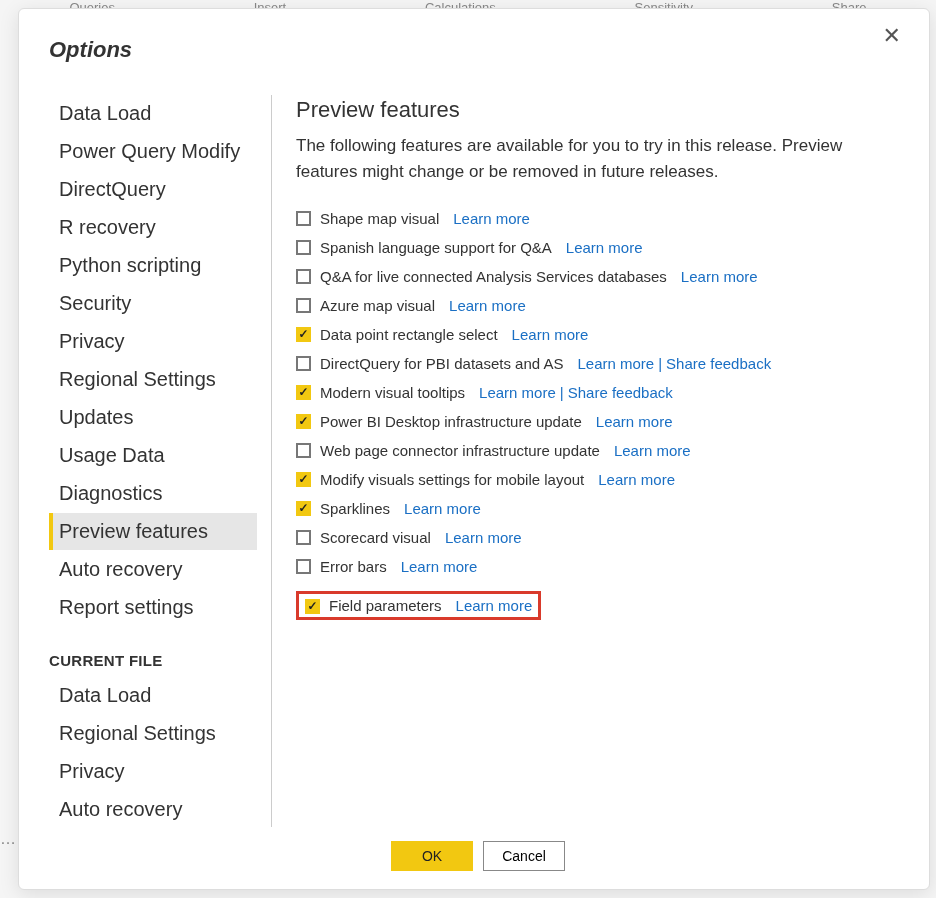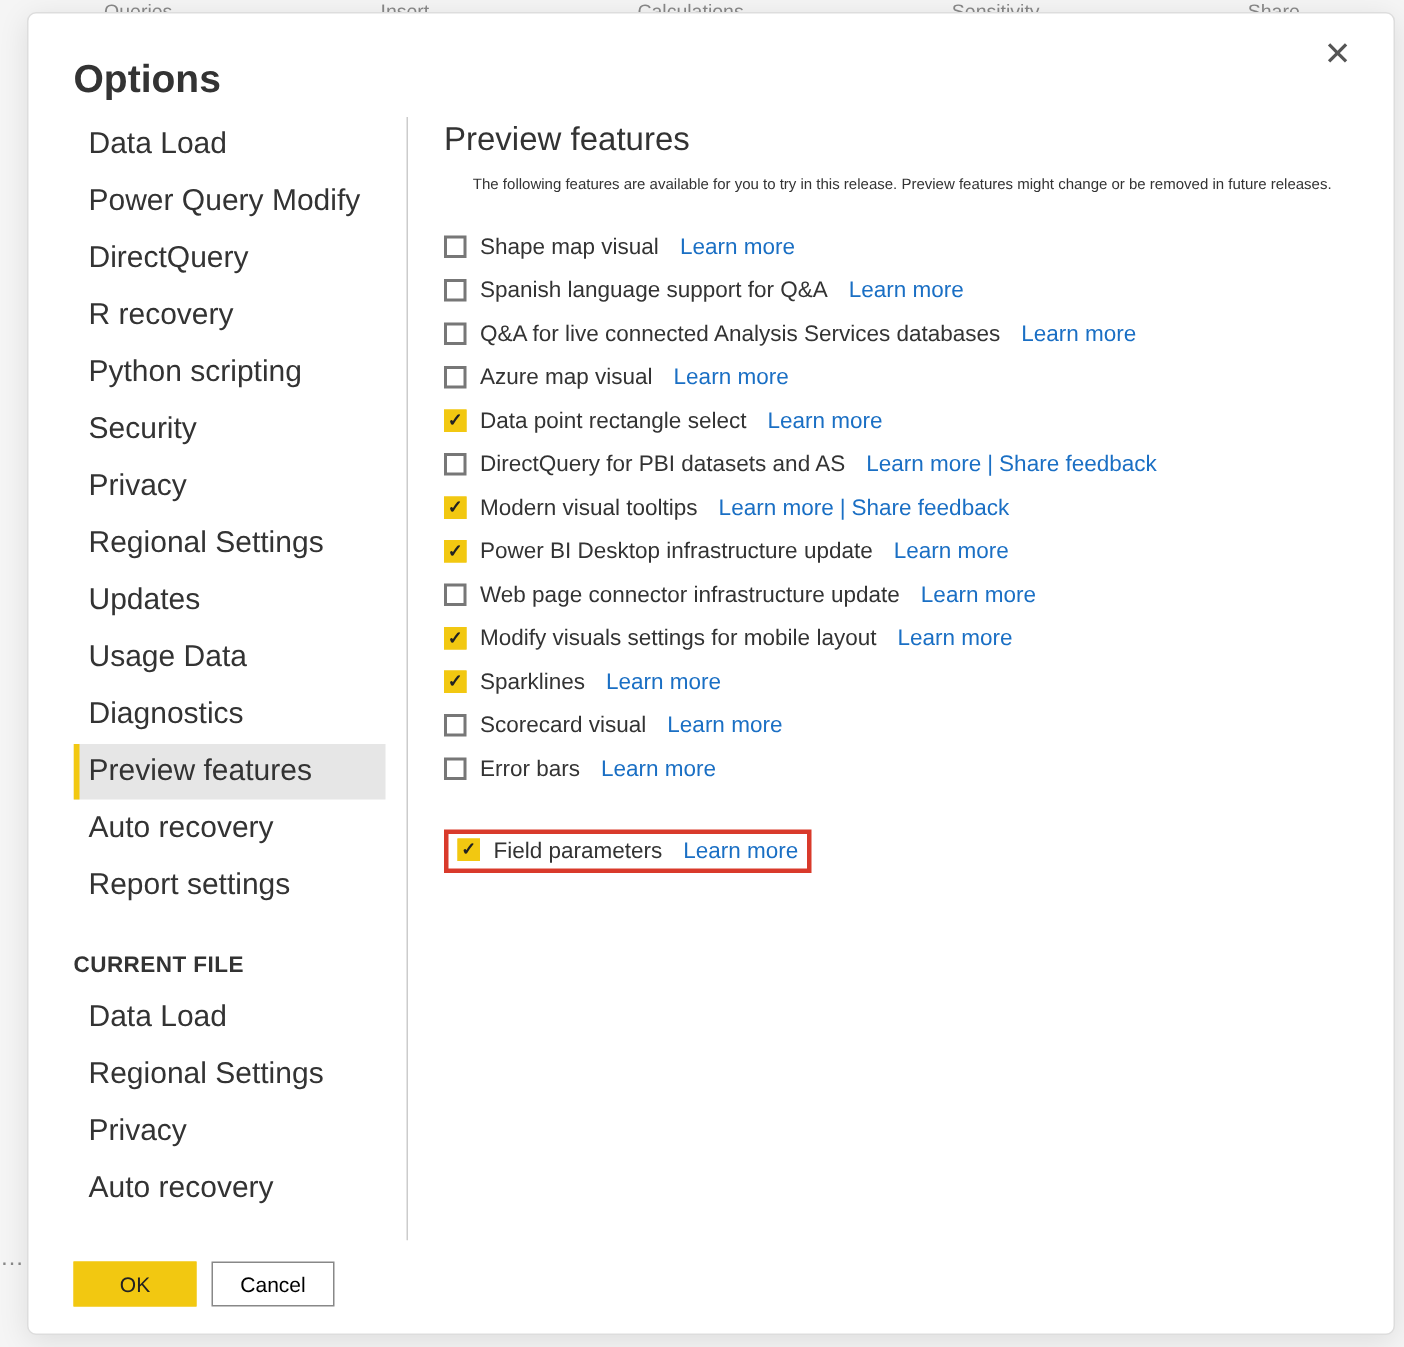--- a/index.html
+++ b/index.html
@@ -36,25 +36,26 @@
       display: flex;
       flex-direction: column;
       padding: 14px 22px 18px 30px;
     }
     .dialog-header {
       display: flex;
       justify-content: space-between;
       align-items: flex-start;
     }
     .dialog-title {
-      font-size: 26px;
+      font-size: 22px;
       font-weight: 600;
       color: #333;
       margin-top: 14px;
-      margin-bottom: 10px;
+      margin-bottom: 32px;
+      font-style: italic;
     }
     .close-btn {
       font-size: 22px;
       color: #555;
       cursor: pointer;
       padding: 2px 6px;
       line-height: 1;
     }
     .dialog-body {
       display: flex;
@@ -102,25 +103,24 @@
       flex: 1;
       overflow-y: auto;
       padding-top: 2px;
     }
     .content-title {
       font-size: 22px;
       color: #333;
       margin-bottom: 10px;
     }
     .content-desc {
-      font-size: 10px;
+      font-size: 17px;
       color: #333;
       line-height: 1.55;
       margin-bottom: 18px;
-      text-align: center;
     }
     .feature-row {
       display: flex;
       align-items: center;
       padding: 6px 0;
       font-size: 15px;
       flex-wrap: wrap;
     }
     .checkbox {
       width: 15px;
@@ -153,26 +153,26 @@
       font-size: 15px;
     }
     .link-sep {
       color: #1a6fc4;
       margin: 0 4px;
     }
     .highlight-box {
       border: 3px solid #d93a2b;
       padding: 3px 6px;
       display: inline-flex;
-      align-items: flex-start;
-      margin-top: 20px;
+      align-items: flex-end;
+      margin-top: 4px;
     }
     .dialog-footer {
       display: flex;
-      justify-content: flex-start;
+      justify-content: center;
       gap: 10px;
       margin-top: 14px;
     }
     .btn {
       min-width: 82px;
       height: 30px;
       font-size: 14px;
       border: 1px solid #888;
       background: #fff;
       cursor: pointer;

